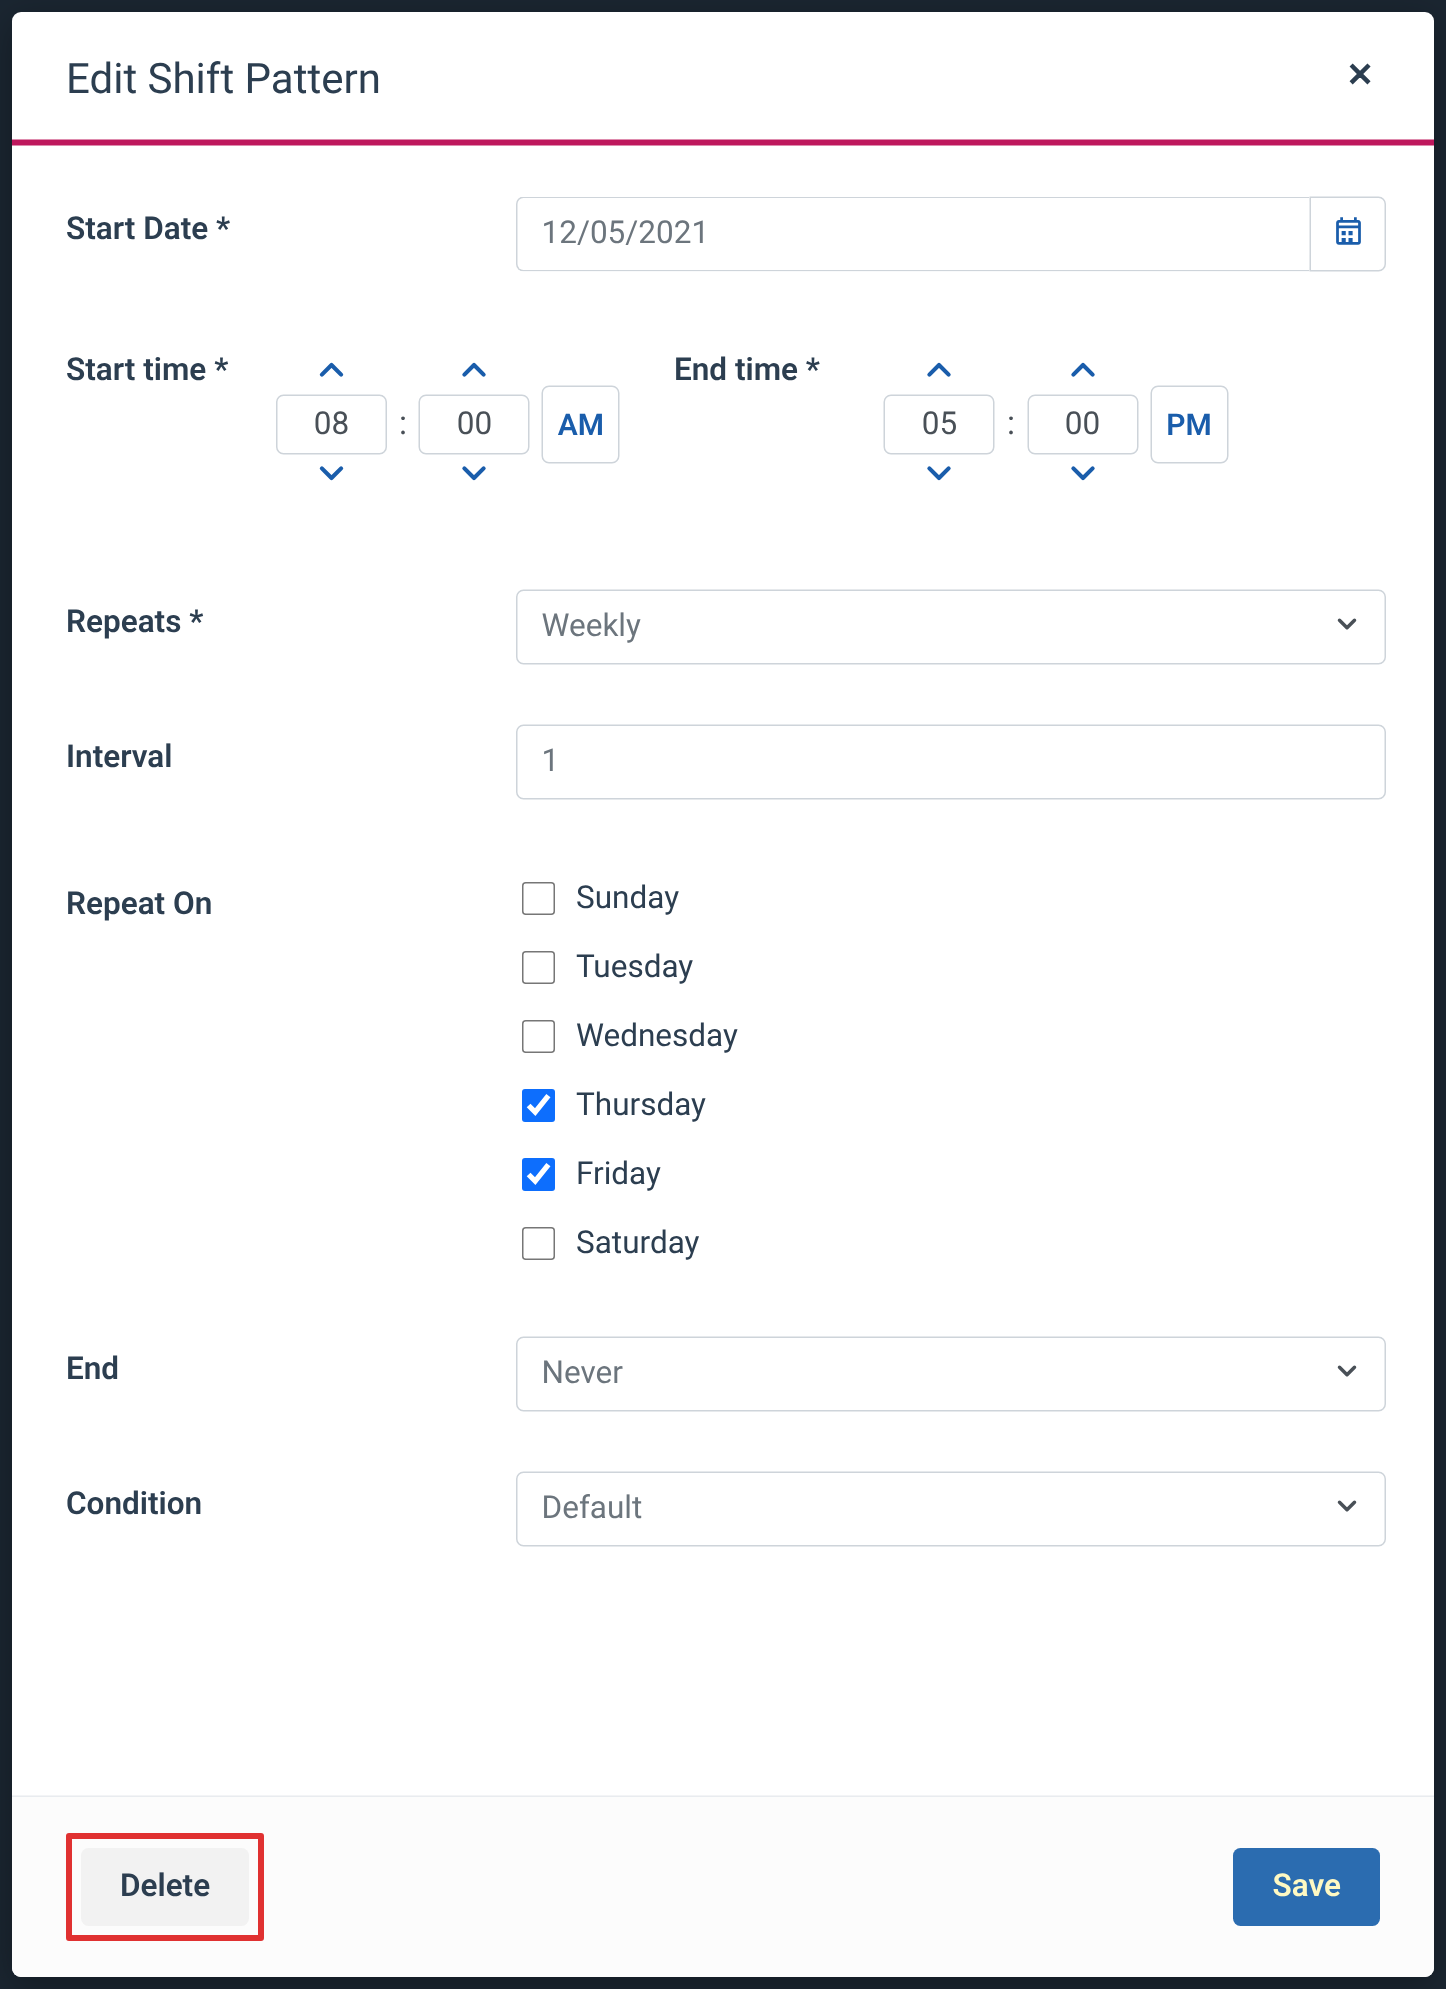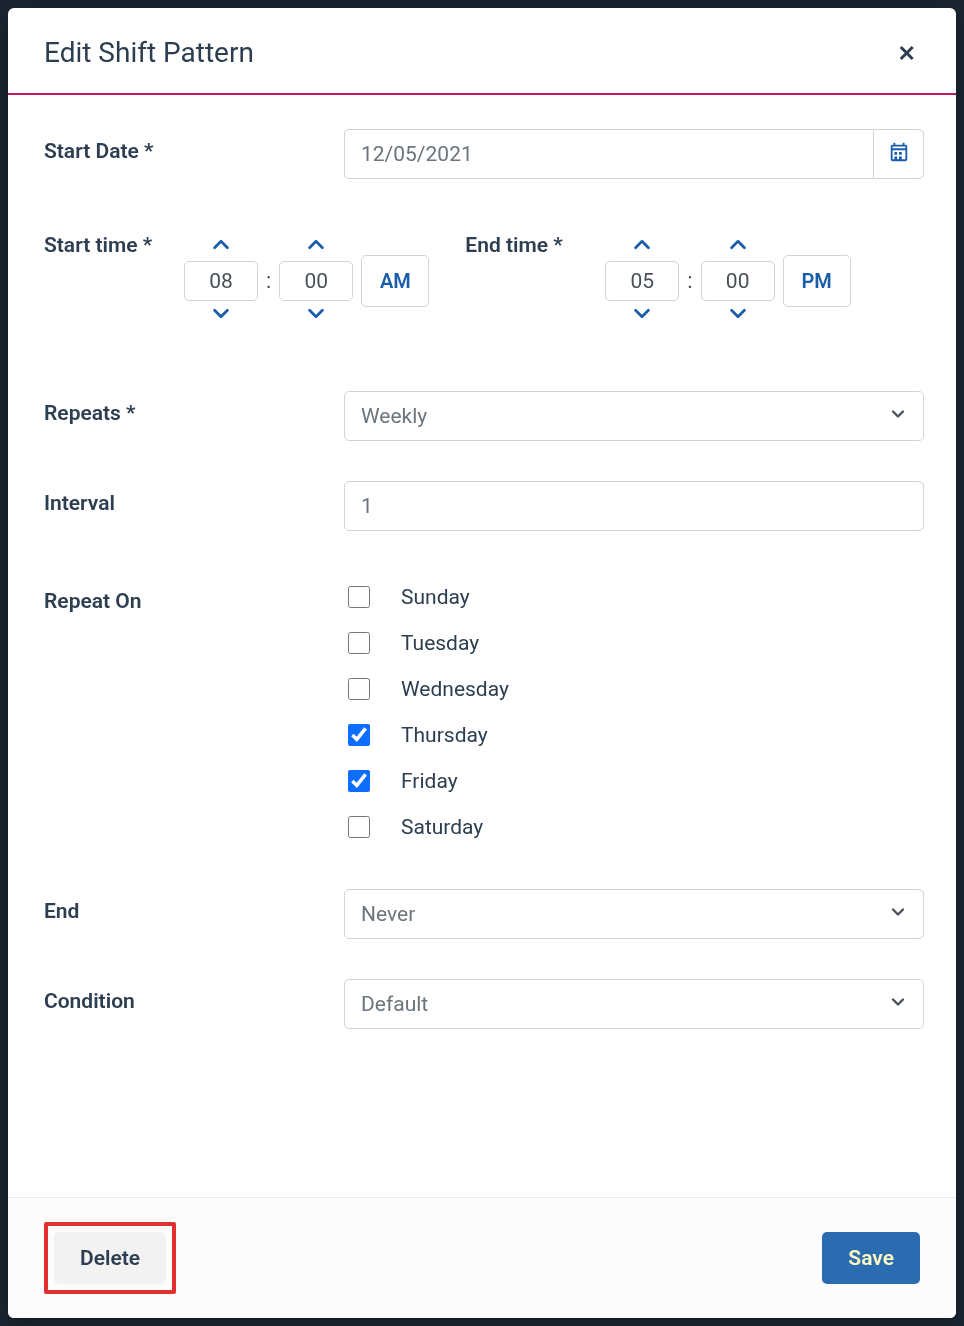--- a/index.html
+++ b/index.html
@@ -26,23 +26,23 @@
     bottom: 8px;
     background: #ffffff;
     border-radius: 6px;
     box-shadow: 0 6px 24px rgba(0,0,0,0.3);
     display: flex;
     flex-direction: column;
     overflow: hidden;
   }
   .modal-header {
     padding: 28px 36px 24px 36px;
-    border-bottom: 2px solid #be185d;
-    display: flex;
-    align-items: flex-end;
+    border-bottom: 4px solid #be185d;
+    display: flex;
+    align-items: flex-start;
     justify-content: space-between;
   }
   .modal-title {
     font-size: 28px;
     font-weight: 400;
     color: #2c3e50;
   }
   .close-x {
     font-size: 22px;
     font-weight: 700;
@@ -166,21 +166,21 @@
     color: #495057;
     font-family: inherit;
   }
   .colon {
     font-size: 22px;
     color: #495057;
     align-self: center;
     padding-bottom: 2px;
   }
   .ampm-btn {
-    width: 68px;
+    width: 52px;
     height: 52px;
     border: 1px solid #ced4da;
     border-radius: 5px;
     background: #fff;
     color: #1a5dab;
     font-size: 20px;
     font-weight: 600;
     cursor: pointer;
     align-self: center;
     font-family: inherit;
@@ -189,21 +189,21 @@
   
   .days-list {
     display: flex;
     flex-direction: column;
     gap: 18px;
     padding-top: 4px;
   }
   .day-item {
     display: flex;
     align-items: center;
-    gap: 28px;
+    gap: 11px;
     font-size: 21px;
     color: #2c3e50;
   }
   .day-item input[type="checkbox"] {
     width: 22px;
     height: 22px;
     accent-color: #0d6efd;
     border-radius: 5px;
     cursor: pointer;
   }

